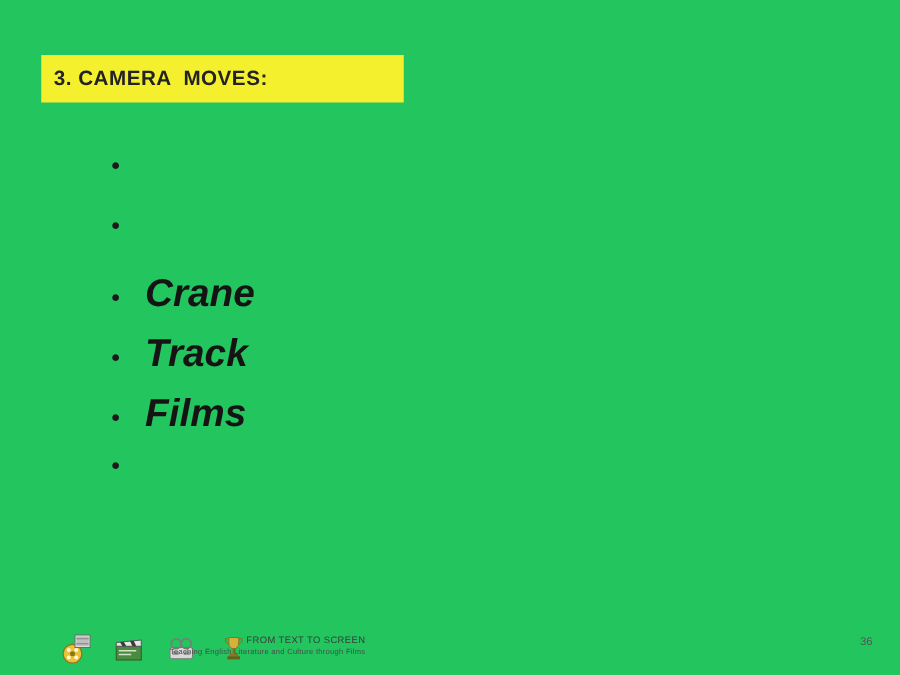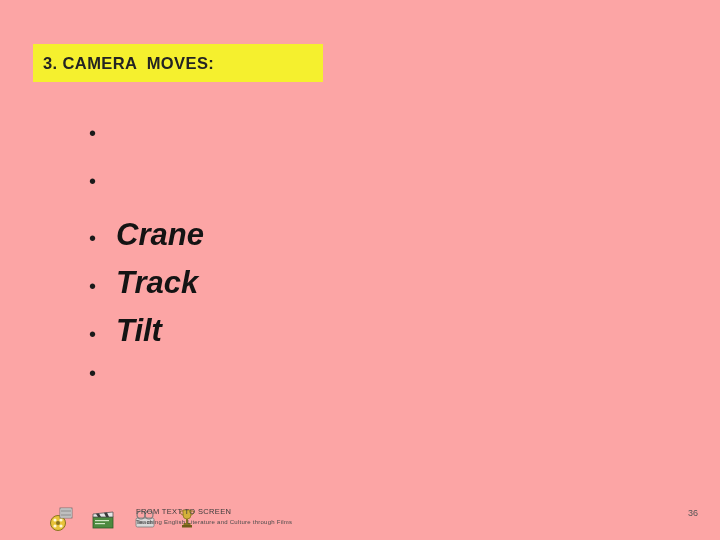--- a/index.html
+++ b/index.html
@@ -11,21 +11,21 @@
     height: 540px;
     background: #ffffff;
     font-family: "Liberation Sans", sans-serif;
     overflow: hidden;
     position: relative;
   }
 
   .slide {
     position: absolute;
     inset: 0;
-    background: #fca5a5;
+    background: #22c55e;
     padding-left: 47px;
   }
 
   
   .title-banner {
     position: absolute;
     left: 33px;
     top: 44px;
     width: 290px;
     height: 38px;
@@ -99,20 +99,21 @@
     width: 26px;
     height: 26px;
     position: relative;
   }
 
   .footer-text {
     position: absolute;
     left: 136px;
     bottom: 14px;
     line-height: 1.25;
+    text-align: right;
   }
   .footer-line1 {
     font-family: "Liberation Sans", sans-serif;
     font-size: 7.5px;
     color: #3a3a3a;
     letter-spacing: 0.35px;
     white-space: pre;
   }
   .footer-line2 {
     font-family: "Liberation Sans", sans-serif;
@@ -155,21 +156,21 @@
       <span class="bullet-text"><span>Crane</span><span class="normal"></span></span>
     </div>
 
     <div class="bullet-row">
       <span class="bullet-dot">•</span>
       <span class="bullet-text"><span>Track</span><span class="normal"></span></span>
     </div>
 
     <div class="bullet-row">
       <span class="bullet-dot">•</span>
-      <span class="bullet-text"><span>Tilt</span><span class="normal"></span></span>
+      <span class="bullet-text"><span>Films</span><span class="normal"></span></span>
     </div>
 
     <div class="bullet-row">
       <span class="bullet-dot">•</span>
     </div>
 
   </div>
 
   <div class="footer">
 

